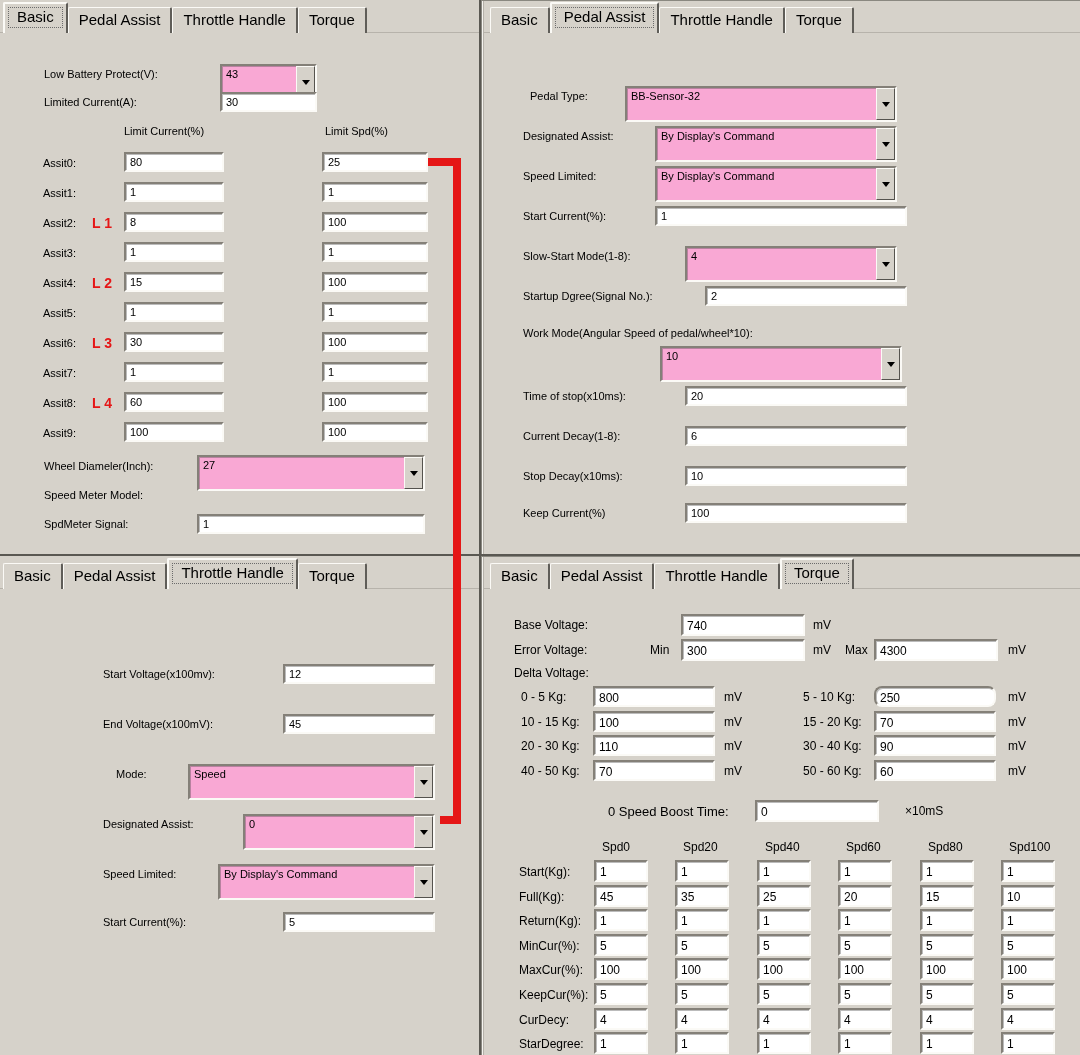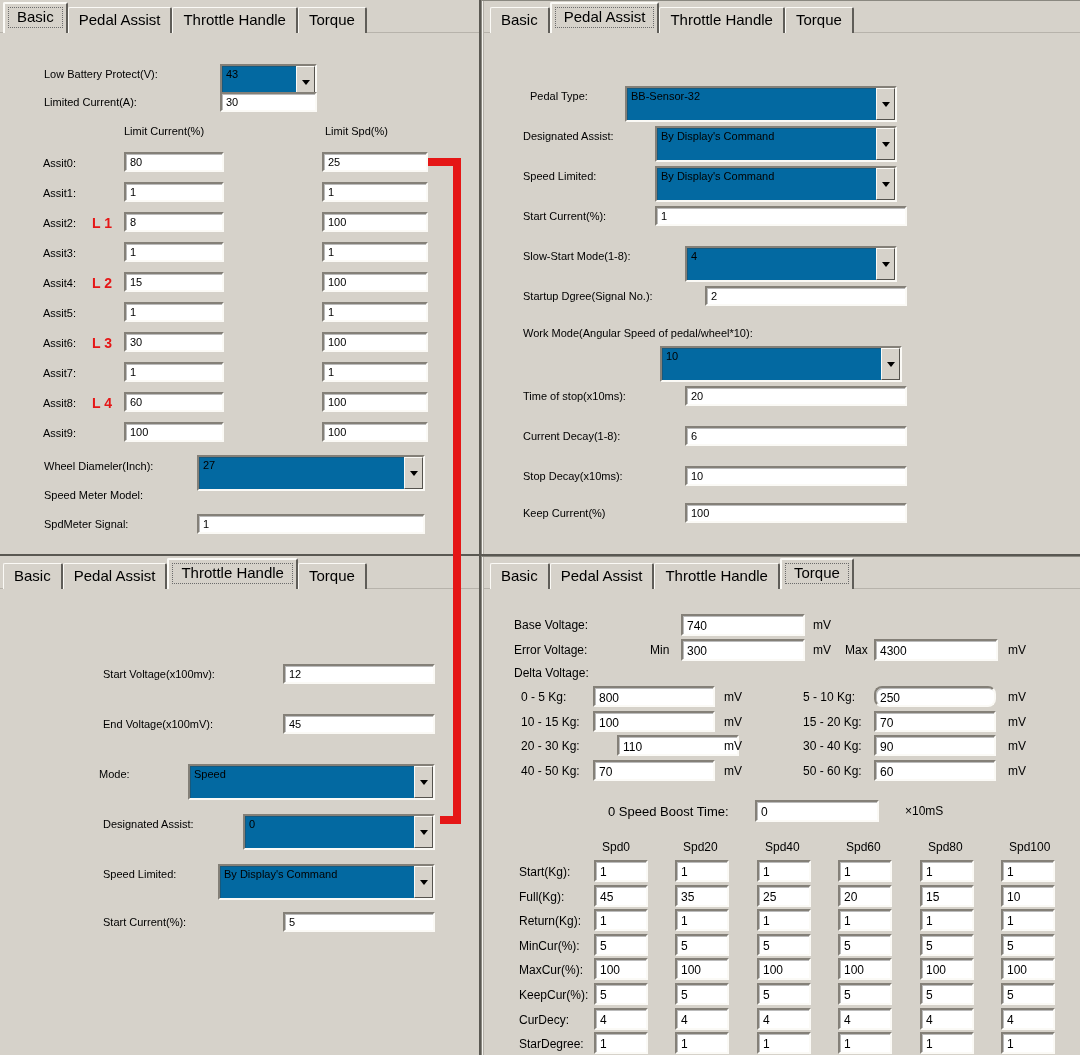--- a/index.html
+++ b/index.html
@@ -31,21 +31,21 @@
   .lmark{position:absolute;font-size:14px;font-weight:bold;white-space:nowrap;}
 
   
   .tfield{position:absolute;box-sizing:border-box;height:20px;background:#fff;
     border:2px solid;border-color:#848078 #fbfaf6 #fbfaf6 #848078;
     box-shadow:inset 1px 1px 0 rgba(60,60,60,.35);
     font-size:11px;padding:2px 2px 0 4px;white-space:nowrap;overflow:hidden;}
   .f12{font-size:12px;height:22px;padding-top:3px;}
 
   
-  .combo{position:absolute;box-sizing:border-box;height:36px;background:#0369a1;
+  .combo{position:absolute;box-sizing:border-box;height:36px;background:#f9a8d4;
     border:2px solid;border-color:#848078 #fbfaf6 #fbfaf6 #848078;
     box-shadow:inset 1px 1px 0 rgba(60,60,60,.35);}
   .combo-text{position:absolute;left:4px;top:2px;font-size:11px;white-space:nowrap;}
   .combo-btn{position:absolute;top:0;right:0;bottom:0;width:17px;background:#d6d2ca;
     border:1px solid;border-color:#fbfaf6 #55534e #55534e #fbfaf6;
     display:flex;align-items:center;justify-content:center;}
   .combo-btn::after{content:"";width:0;height:0;border-left:4px solid transparent;border-right:4px solid transparent;border-top:5px solid #000;}
 
   
   .redline{position:absolute;z-index:10;}
@@ -197,21 +197,21 @@
         <div class="tab active">Throttle Handle</div>
         <div class="tab">Torque</div>
       </div>
 
     <div class="lbl" style="left:103px;top:112px;">Start Voltage(x100mv):</div>
     <div class="tfield" style="left:283px;top:108px;width:152px;">12</div>
 
     <div class="lbl" style="left:103px;top:162px;">End Voltage(x100mV):</div>
     <div class="tfield" style="left:283px;top:158px;width:152px;">45</div>
 
-    <div class="lbl" style="left:99px;top:212px;">Mode:</div>
+    <div class="lbl" style="left:116px;top:212px;">Mode:</div>
     <div class="combo" style="left:188px;top:208px;width:247px;">
       <div class="combo-text">Speed</div>
       <div class="combo-btn"></div>
     </div>
 
     <div class="lbl" style="left:103px;top:262px;">Designated Assist:</div>
     <div class="combo" style="left:243px;top:258px;width:192px;">
       <div class="combo-text">0</div>
       <div class="combo-btn"></div>
     </div>
@@ -249,21 +249,21 @@
 
     <div class="lbl lbl12" style="left:33px;top:110px;">Delta Voltage:</div>
     <div id="delta-rows">
         <div class="lbl lbl12" style="left: 40px; top: 134px;">0 - 5 Kg:</div>
         <div class="tfield f12" style="left: 112px; top: 130px; width: 122px; height: 21px;">800</div>
         <div class="lbl lbl12" style="left: 243px; top: 134px;">mV</div>
         <div class="lbl lbl12" style="left: 40px; top: 159px;">10 - 15 Kg:</div>
         <div class="tfield f12" style="left: 112px; top: 155px; width: 122px; height: 21px;">100</div>
         <div class="lbl lbl12" style="left: 243px; top: 159px;">mV</div>
         <div class="lbl lbl12" style="left: 40px; top: 183px;">20 - 30 Kg:</div>
-        <div class="tfield f12" style="left: 112px; top: 179px; width: 122px; height: 21px; margin-left: 24px;">110</div>
+        <div class="tfield f12" style="left: 112px; top: 179px; width: 122px; height: 21px;">110</div>
         <div class="lbl lbl12" style="left: 243px; top: 183px;">mV</div>
         <div class="lbl lbl12" style="left: 40px; top: 208px;">40 - 50 Kg:</div>
         <div class="tfield f12" style="left: 112px; top: 204px; width: 122px; height: 21px;">70</div>
         <div class="lbl lbl12" style="left: 243px; top: 208px;">mV</div>
         <div class="lbl lbl12" style="left: 322px; top: 134px;">5 - 10 Kg:</div>
         <div class="tfield f12" style="left: 393px; top: 130px; width: 122px; height: 21px; border-radius: 8px;">250</div>
         <div class="lbl lbl12" style="left: 527px; top: 134px;">mV</div>
         <div class="lbl lbl12" style="left: 322px; top: 159px;">15 - 20 Kg:</div>
         <div class="tfield f12" style="left: 393px; top: 155px; width: 122px; height: 21px;">70</div>
         <div class="lbl lbl12" style="left: 527px; top: 159px;">mV</div>

